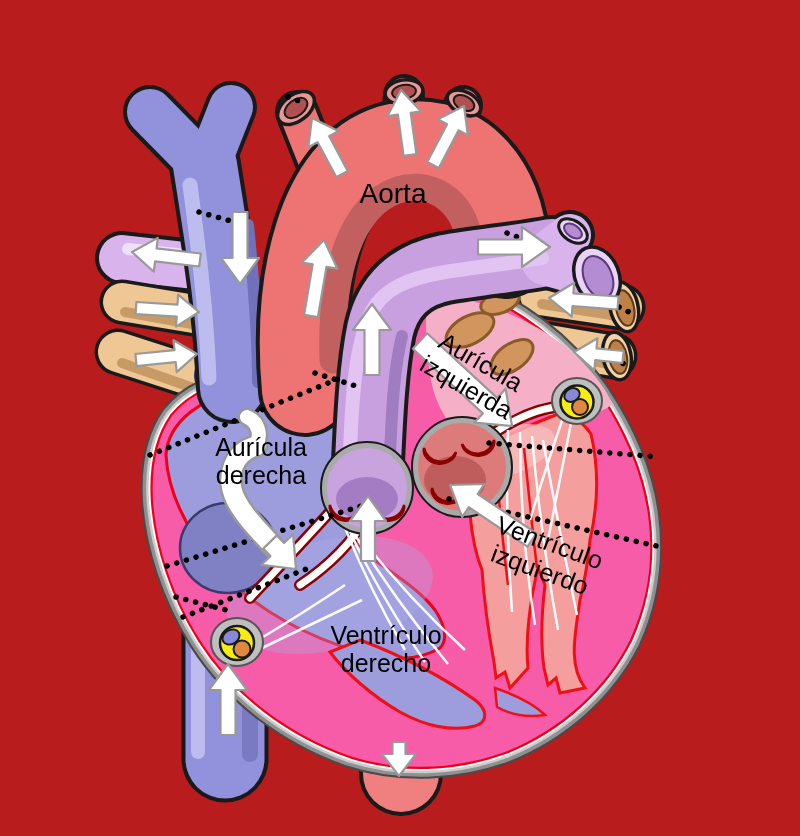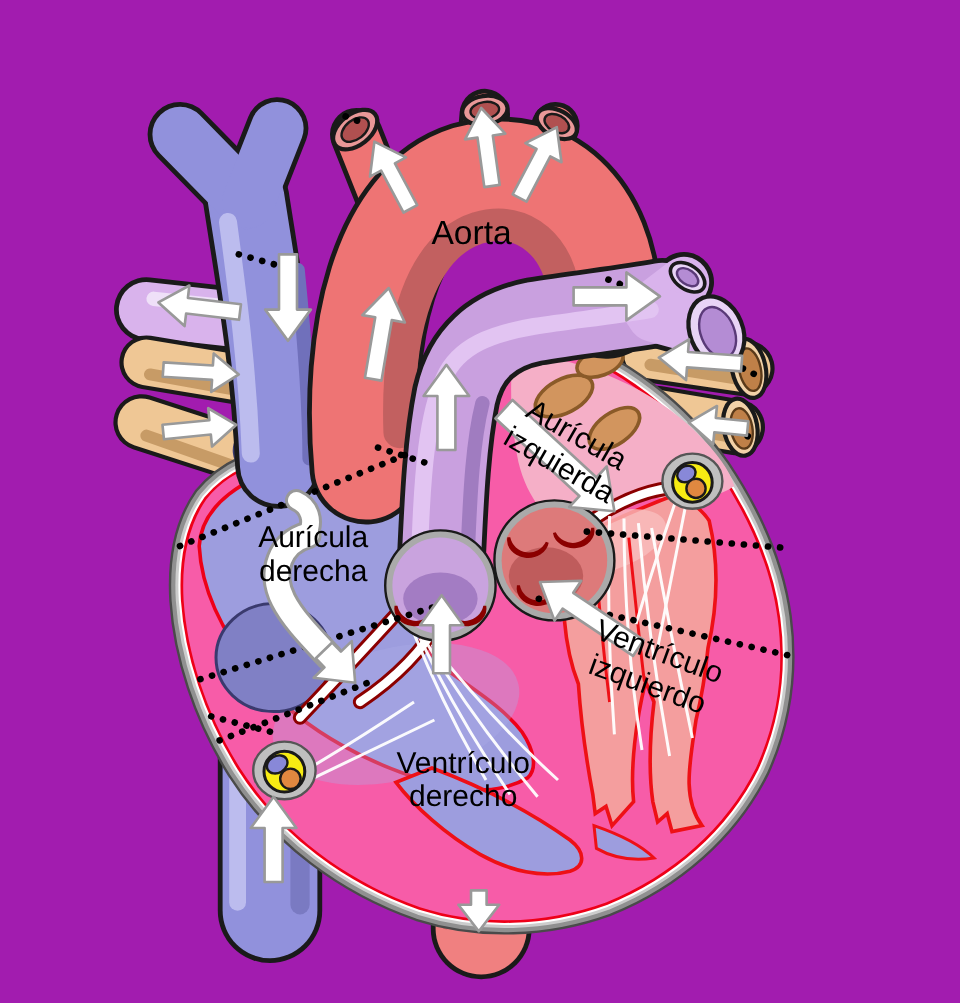--- a/index.html
+++ b/index.html
@@ -1,16 +1,16 @@
 <!DOCTYPE html>
 <html><head>
 <meta charset="utf-8">
 <style>
   html,body{margin:0;padding:0;background:#fff;}
-  .stage{position:relative;width:800px;height:836px;background:#a21caf;overflow:hidden;
+  .stage{position:relative;width:800px;height:836px;background:#b91c1c;overflow:hidden;
          font-family:"Liberation Sans", sans-serif;}
   svg{position:absolute;left:0;top:0;}
   text{font-family:"Liberation Sans", sans-serif;fill:#000;}
 </style>
 </head>
 <body>
 
 <div class="stage">
 <svg width="800" height="836" viewBox="0 0 800 836">
   <defs>

